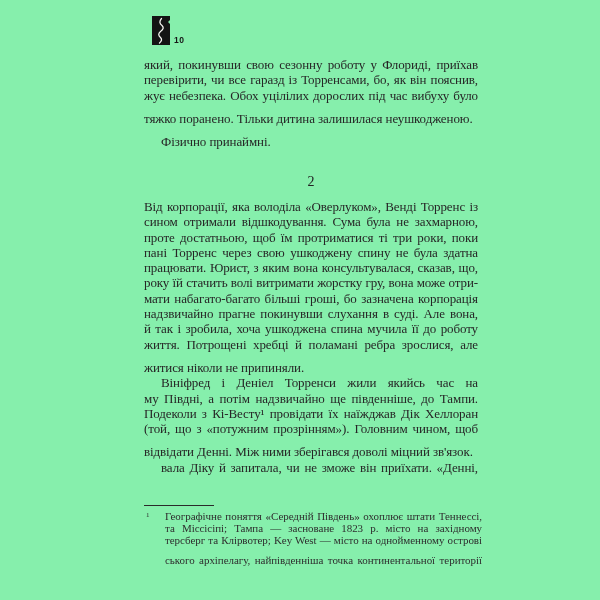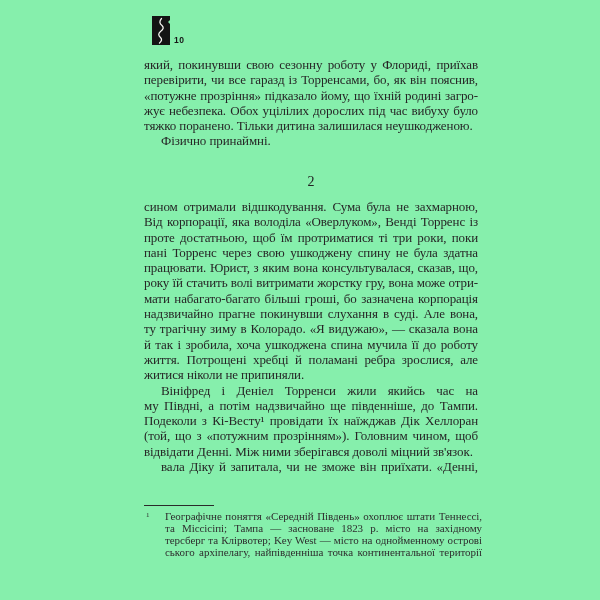--- a/index.html
+++ b/index.html
@@ -20,21 +20,21 @@
     font-family:"Liberation Sans","DejaVu Sans",sans-serif;
     font-weight:bold;font-size:8.5px;color:#161616;letter-spacing:0.5px;
   }
   
   .block{position:absolute;left:144px;width:334px;}
   .tline{
     height:15.3px;line-height:15.3px;overflow:hidden;
     font-size:13px;letter-spacing:-0.1px;
     text-align:justify;text-align-last:justify;
   }
-  .tline.endline{text-align-last:left;}
+  .tline.endline{text-align-last:left;margin-top:8px;}
   .para.indent .tline:first-child{text-indent:17px;}
   #blockA{top:57px;}
   #heading2{
     position:absolute;left:144px;top:174px;width:334px;
     text-align:center;font-size:14px;color:#222;
   }
   #blockB{top:199px;}
   
   .footnote{position:absolute;left:144px;top:505px;width:338px;}
   .fn-rule{width:70px;height:1px;background:#2a2a2a;margin:0 0 4px 0;}
@@ -60,42 +60,40 @@
         <path d="M9.5,2.5 q-3.5,4 0.5,7 q3,2.8 -1.5,6 q-3.5,2.8 0,6 q2.5,2.6 -1,5.5" stroke="#f6f5f2" fill="none" stroke-width="1.3" stroke-linecap="round"></path>
       </svg>
     </span>
     <span class="pgnum">10</span>
   </div>
 
   <div id="blockA" class="block">
     <div class="para">
         <div class="tline">який, покинувши свою сезонну роботу у Флориді, приїхав</div>
         <div class="tline">перевірити, чи все гаразд із Торренсами, бо, як він пояснив,</div>
-        <div class="tline">«потужне прозріння» підказало йому, що їхній родині загро-</div>
         <div class="tline">жує небезпека. Обох уцілілих дорослих під час вибуху було</div>
         <div class="tline endline">тяжко поранено. Тільки дитина залишилася неушкодженою.</div>
       </div>
     <div class="para indent">
         <div class="tline endline">Фізично принаймні.</div>
       </div>
   </div>
 
   <div id="heading2">2</div>
 
   <div id="blockB" class="block">
     <div class="para">
+        <div class="tline">Від корпорації, яка володіла «Оверлуком», Венді Торренс із</div>
         <div class="tline">сином отримали відшкодування. Сума була не захмарною,</div>
-        <div class="tline">Від корпорації, яка володіла «Оверлуком», Венді Торренс із</div>
         <div class="tline">проте достатньою, щоб їм протриматися ті три роки, поки</div>
         <div class="tline">пані Торренс через свою ушкоджену спину не була здатна</div>
         <div class="tline">працювати. Юрист, з яким вона консультувалася, сказав, що,</div>
         <div class="tline">року їй стачить волі витримати жорстку гру, вона може отри-</div>
         <div class="tline">мати набагато-багато більші гроші, бо зазначена корпорація</div>
         <div class="tline">надзвичайно прагне покинувши слухання в суді. Але вона, як</div>
-        <div class="tline">ту трагічну зиму в Колорадо. «Я видужаю», — сказала вона</div>
         <div class="tline">й так і зробила, хоча ушкоджена спина мучила її до роботу</div>
         <div class="tline">життя. Потрощені хребці й поламані ребра зрослися, але скар-</div>
         <div class="tline endline">житися ніколи не припиняли.</div>
       </div>
     <div class="para indent">
         <div class="tline">Вініфред і Деніел Торренси жили якийсь час на Середньо-</div>
         <div class="tline">му Півдні, а потім надзвичайно ще південніше, до Тампи.</div>
         <div class="tline">Подеколи з Кі-Весту¹ провідати їх наїжджав Дік Хеллоран</div>
         <div class="tline">(той, що з «потужним прозрінням»). Головним чином, щоб</div>
         <div class="tline endline">відвідати Денні. Між ними зберігався доволі міцний зв'язок.</div>

